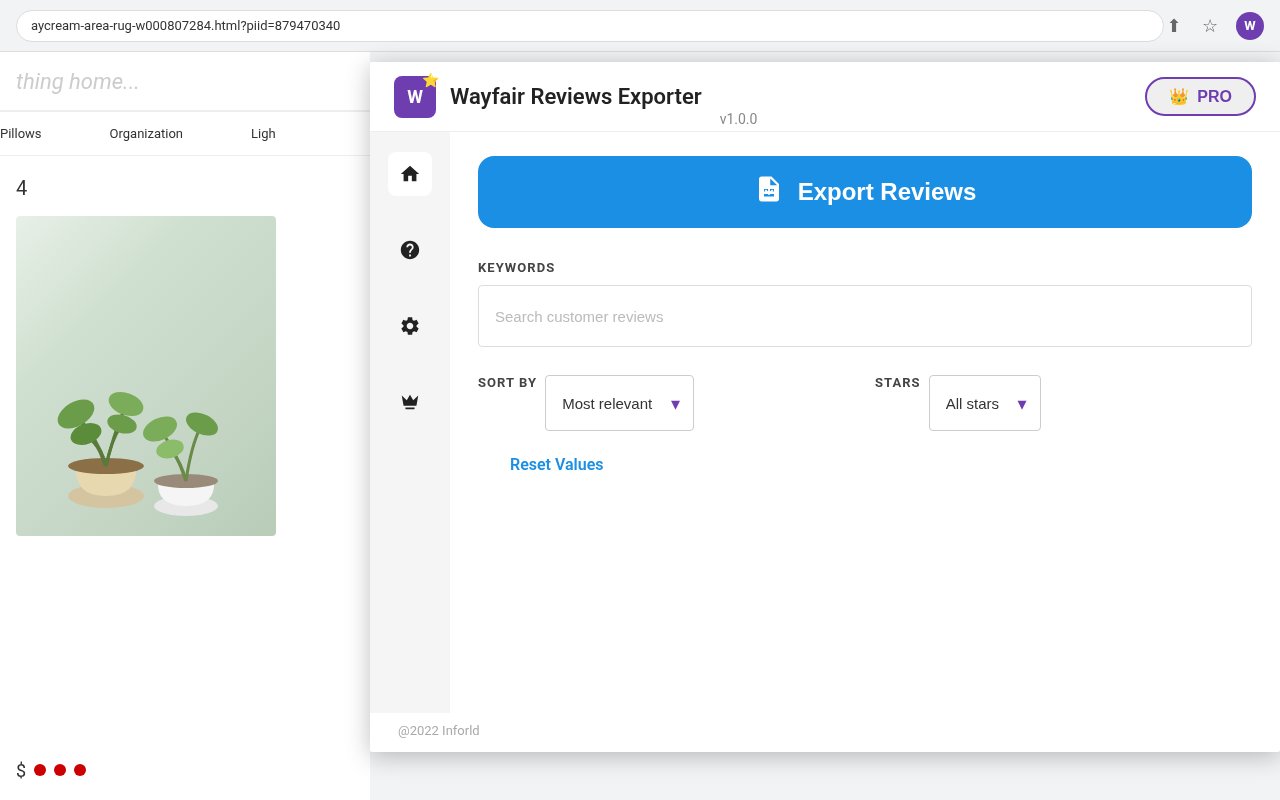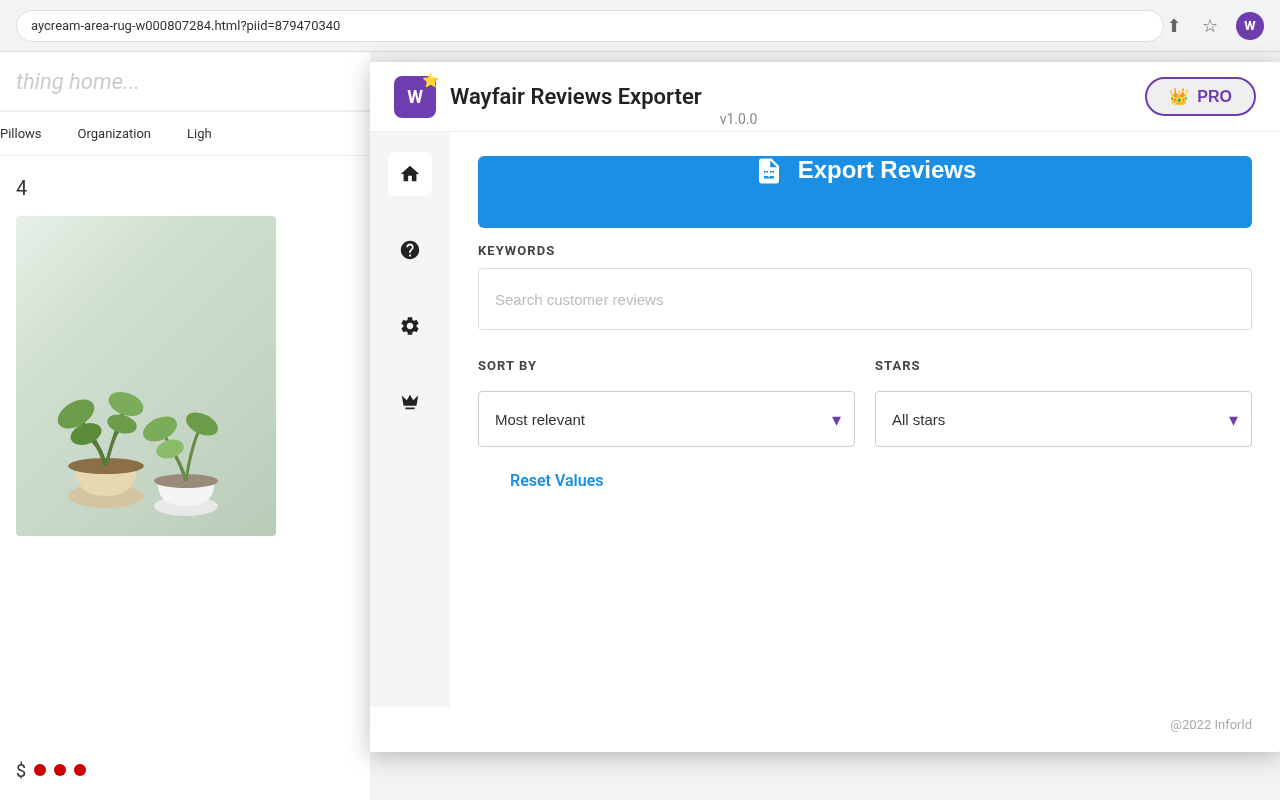--- a/index.html
+++ b/index.html
@@ -102,21 +102,21 @@
       gap: 20px;
       font-size: 13px;
       color: #333;
       padding-left: 0;
       overflow: hidden;
     }
 
     .page-bg-nav span {
       white-space: nowrap;
       cursor: pointer;
-      padding: 0 8px;
+      padding: 0 24px;
     }
 
     .page-bg-content {
       padding: 20px 16px;
       background: white;
     }
 
     .page-bg-price {
       font-size: 20px;
       color: #333;
@@ -283,27 +283,28 @@
       flex: 1;
       padding: 24px 28px;
       overflow-y: auto;
     }
 
     
     .export-btn {
       width: 100%;
       height: 72px;
       background: #1A8FE3;
-      border-radius: 6px;
+      border-radius: 16px;
       border: none;
       display: flex;
+      align-items: center;
       justify-content: center;
       gap: 14px;
       cursor: pointer;
-      margin-bottom: 15px;
+      margin-bottom: 32px;
     }
 
     .export-btn-icon {
       font-size: 26px;
       color: white;
     }
 
     .export-btn-text {
       font-size: 24px;
       font-weight: 600;
@@ -338,21 +339,21 @@
     
     .filters-row {
       display: flex;
       gap: 20px;
       margin-bottom: 24px;
     }
 
     .filter-group {
       flex: 1;
       display: flex;
-      flex-direction: column;
+      flex-direction: row;
       gap: 8px;
     }
 
     .select-wrapper {
       position: relative;
     }
 
     .select-wrapper select {
       width: 100%;
       height: 56px;
@@ -383,22 +384,21 @@
       font-size: 16px;
       font-weight: 600;
       color: #1A8FE3;
       cursor: pointer;
       text-decoration: none;
       margin-left: 32px;
     }
 
     
     .popup-footer {
-      text-align: right;
-      padding: 10px 28px 20px;
+      padding: 10px 28px 14px;
       color: #aaa;
       font-size: 13px;
       flex-shrink: 0;
     }
   </style>
 </head>
 <body>
 
 <div class="browser-bar">
   <div class="url-bar">

